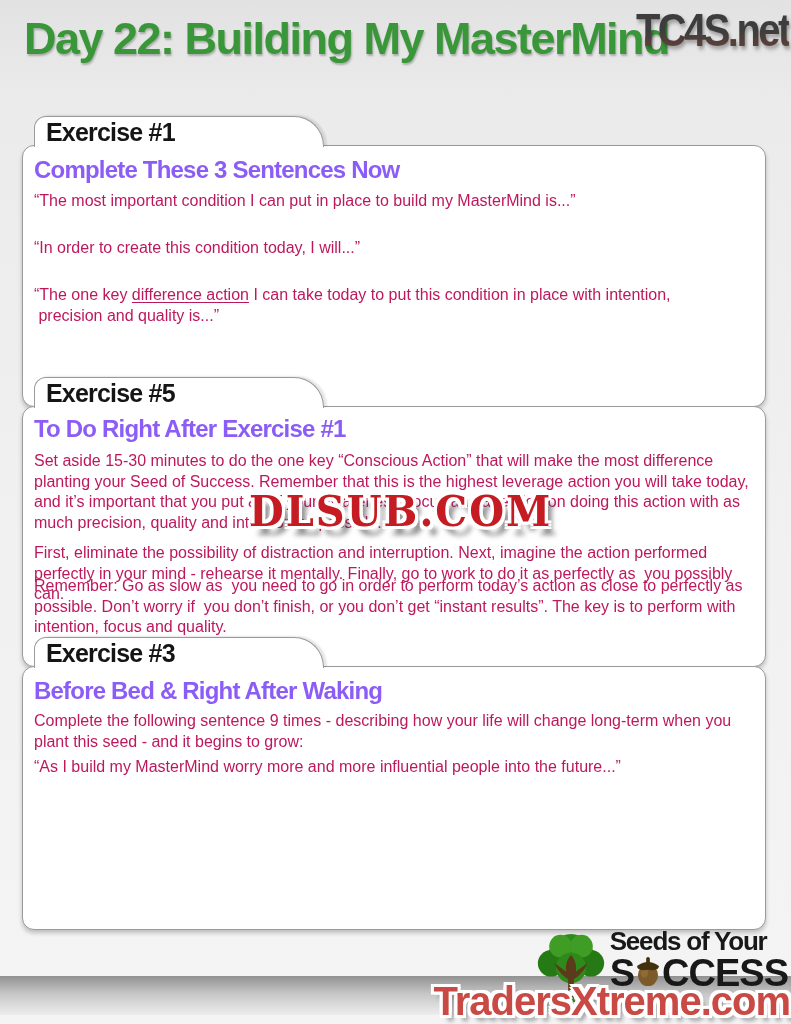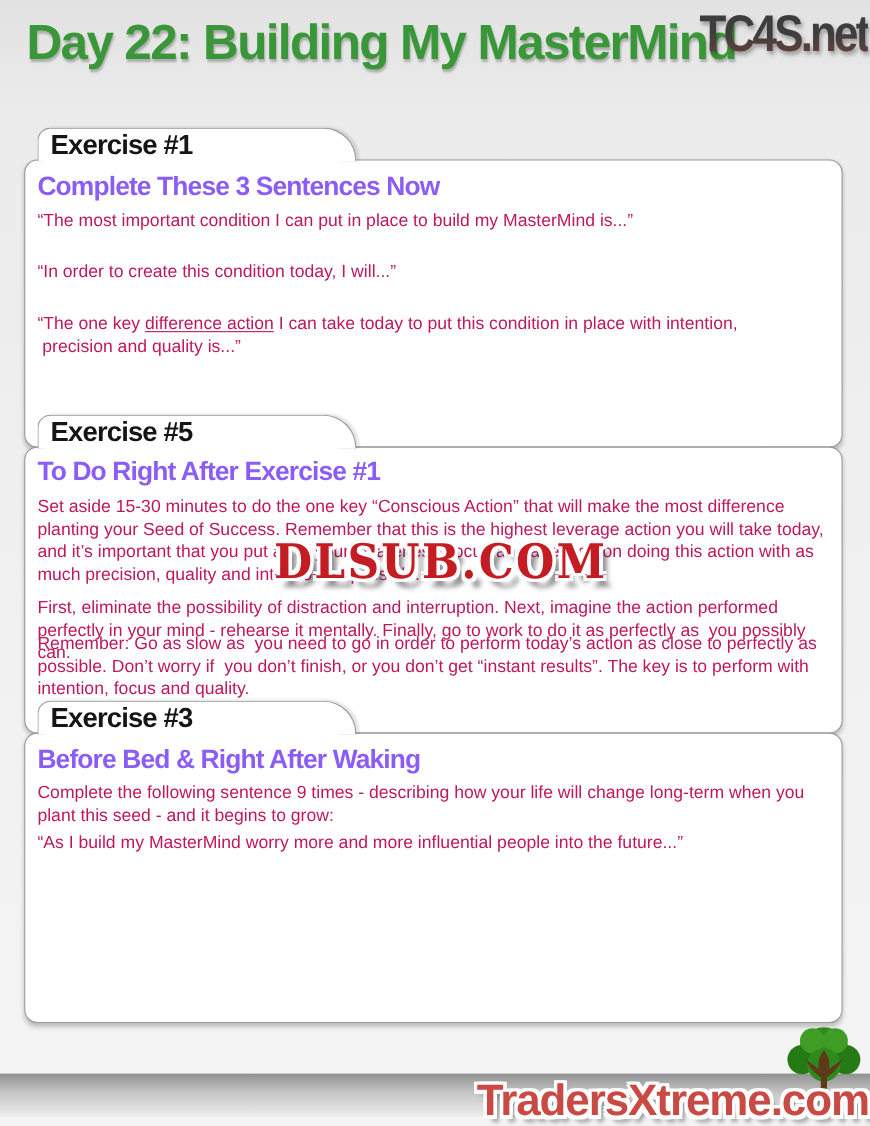--- a/index.html
+++ b/index.html
@@ -154,17 +154,32 @@
         <circle cx="39" cy="26" r="24" fill="#2f8a1c"></circle>
         <circle cx="18" cy="33" r="14" fill="#267a15"></circle>
         <circle cx="60" cy="33" r="14" fill="#267a15"></circle>
         <circle cx="28" cy="15" r="12" fill="#3f9c24"></circle>
         <circle cx="50" cy="15" r="12" fill="#3f9c24"></circle>
         <circle cx="39" cy="38" r="16" fill="#2f8a1c"></circle>
         <path d="M36 73 L36 50 C30 46 24 40 22 33 L34 42 C33 36 34 30 39 24 C44 30 45 36 44 42 L56 33 C54 40 48 46 42 50 L42 73 Z" fill="#5c3b1a"></path>
         <path d="M25 74 q3 -8 6 0 q3 -9 7 0 q3 -8 6 0 q3 -9 7 0 q3 -8 6 0 Z" fill="#2f8a1c"></path>
       </svg>
     </span>
+    <span class="logo-text">
+      <span class="logo-line1">Seeds of Your</span>
+      <span class="logo-line2">
+        <span>S</span>
+        <span class="logo-acorn">
+          <svg viewBox="0 0 28 34" width="26" height="31" aria-hidden="true">
+            <ellipse cx="14" cy="21" rx="11" ry="12" fill="#7d5a2a"></ellipse>
+            <ellipse cx="10" cy="18" rx="4" ry="6" fill="#8f6a35"></ellipse>
+            <path d="M2 11 Q14 2 26 11 Q26 17 14 15 Q2 17 2 11 Z" fill="#42300e"></path>
+            <rect x="12" y="1" width="4" height="8" rx="2" fill="#42300e"></rect>
+          </svg>
+        </span>
+        <span>CCESS</span>
+      </span>
+    </span>
   </div>
 
   <div class="wm-traders">TradersXtreme.com</div>
 
 </div>
 
 </body></html>

